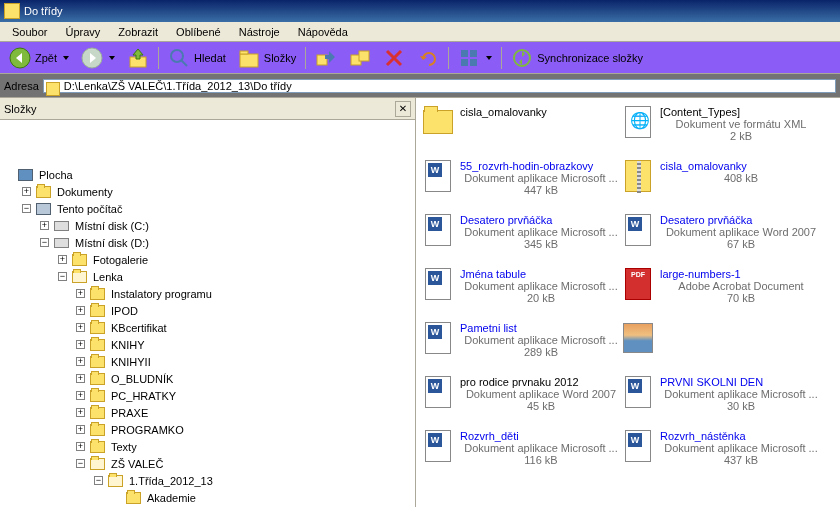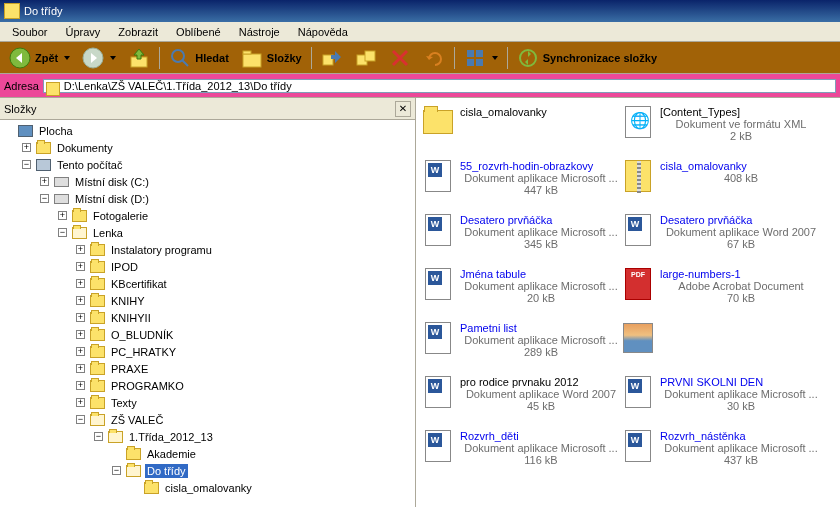--- a/index.html
+++ b/index.html
@@ -1,25 +1,25 @@
 <!DOCTYPE html>
 <html><head>
 <meta charset="utf-8">
 <style>
 * { box-sizing: border-box; margin: 0; padding: 0; font-family: Tahoma, sans-serif; font-size: 11px; }
 body { background: #ece9d8; width: 840px; height: 507px; overflow: hidden; }
 .titlebar { background: linear-gradient(#0a246a, #3a6ea5); color: #fff; height: 22px; display: flex; align-items: center; padding: 0 4px; }
 .titlebar .icon { width: 16px; height: 16px; background: #fce26a; border: 1px solid #c9a227; margin-right: 4px; }
 .menubar { background: #ece9d8; height: 20px; display: flex; align-items: center; padding: 0 4px; border-bottom: 1px solid #aca899; gap: 2px; }
 .menubar span { padding: 2px 8px; cursor: default; }
-.toolbar { background: #a16207; height: 32px; display: flex; align-items: center; padding: 0 4px; border-bottom: 1px solid #aca899; gap: 2px; font-weight: bold; }
+.toolbar { background: #8b5cf6; height: 32px; display: flex; align-items: center; padding: 0 4px; border-bottom: 1px solid #aca899; gap: 2px; }
 .tbtn { display: flex; align-items: center; gap: 4px; padding: 2px 4px; border: 1px solid transparent; }
 .ticon { width: 22px; height: 22px; display: inline-flex; align-items: center; justify-content: center; }
 .sep { width: 1px; height: 22px; background: #aca899; margin: 0 2px; }
-.addrbar { background: #ec4899; height: 24px; display: flex; align-items: center; padding: 0 4px; border-bottom: 1px solid #aca899; gap: 4px; }
+.addrbar { background: #737373; height: 24px; display: flex; align-items: center; padding: 0 4px; border-bottom: 1px solid #aca899; gap: 4px; }
 .addrbar input { flex: 1; height: 14px; border: 1px solid #7f9db9; padding: 0 4px 0 20px; background: #fff; font-size: 11px; }
 .addrwrap { flex: 1; position: relative; display: flex; }
 .addricon { position: absolute; left: 3px; top: 3px; width: 14px; height: 14px; background: #fce26a; border: 1px solid #c9a227; }
 .content { display: flex; height: calc(507px - 22px - 20px - 32px - 24px); }
 .sidebar { width: 416px; background: #fff; border-right: 1px solid #aca899; display: flex; flex-direction: column; }
 .sidebar-hdr { background: #ece9d8; height: 22px; display: flex; align-items: center; justify-content: space-between; padding: 0 4px; border-bottom: 1px solid #aca899; }
 .closex { width: 16px; height: 16px; border: 1px solid #aca899; display: flex; align-items: center; justify-content: center; font-size: 10px; cursor: pointer; }
 .tree { flex: 1; overflow: auto; padding: 2px; }
 .tnode { white-space: nowrap; height: 17px; display: flex; align-items: center; }
 .expander { width: 9px; height: 9px; border: 1px solid #808080; display: inline-flex; align-items: center; justify-content: center; font-size: 9px; line-height: 1; margin-right: 4px; cursor: pointer; background: #fff; }
@@ -181,21 +181,21 @@
   </div>
 </div>
 
 <div class="content">
   <div class="sidebar">
     <div class="sidebar-hdr">
       <span>Složky</span>
       <span class="closex">✕</span>
     </div>
     <div class="tree" id="tree">
-        <div class="tnode" style="padding-left: 2px;">
+        <div class="tnode" style="padding-left: 2px; margin-top: 44px;">
           <span class="expander none"></span>
           <span class="ticon-sm">
             <span class="comp" style="background: rgb(96, 144, 192);"></span>
           </span>
           <span class="lbl">Plocha</span>
         </div>
         <div class="tnode" style="padding-left: 20px;">
           <span class="expander">+</span>
           <span class="ticon-sm">
             <span class="folder-sm"></span>

